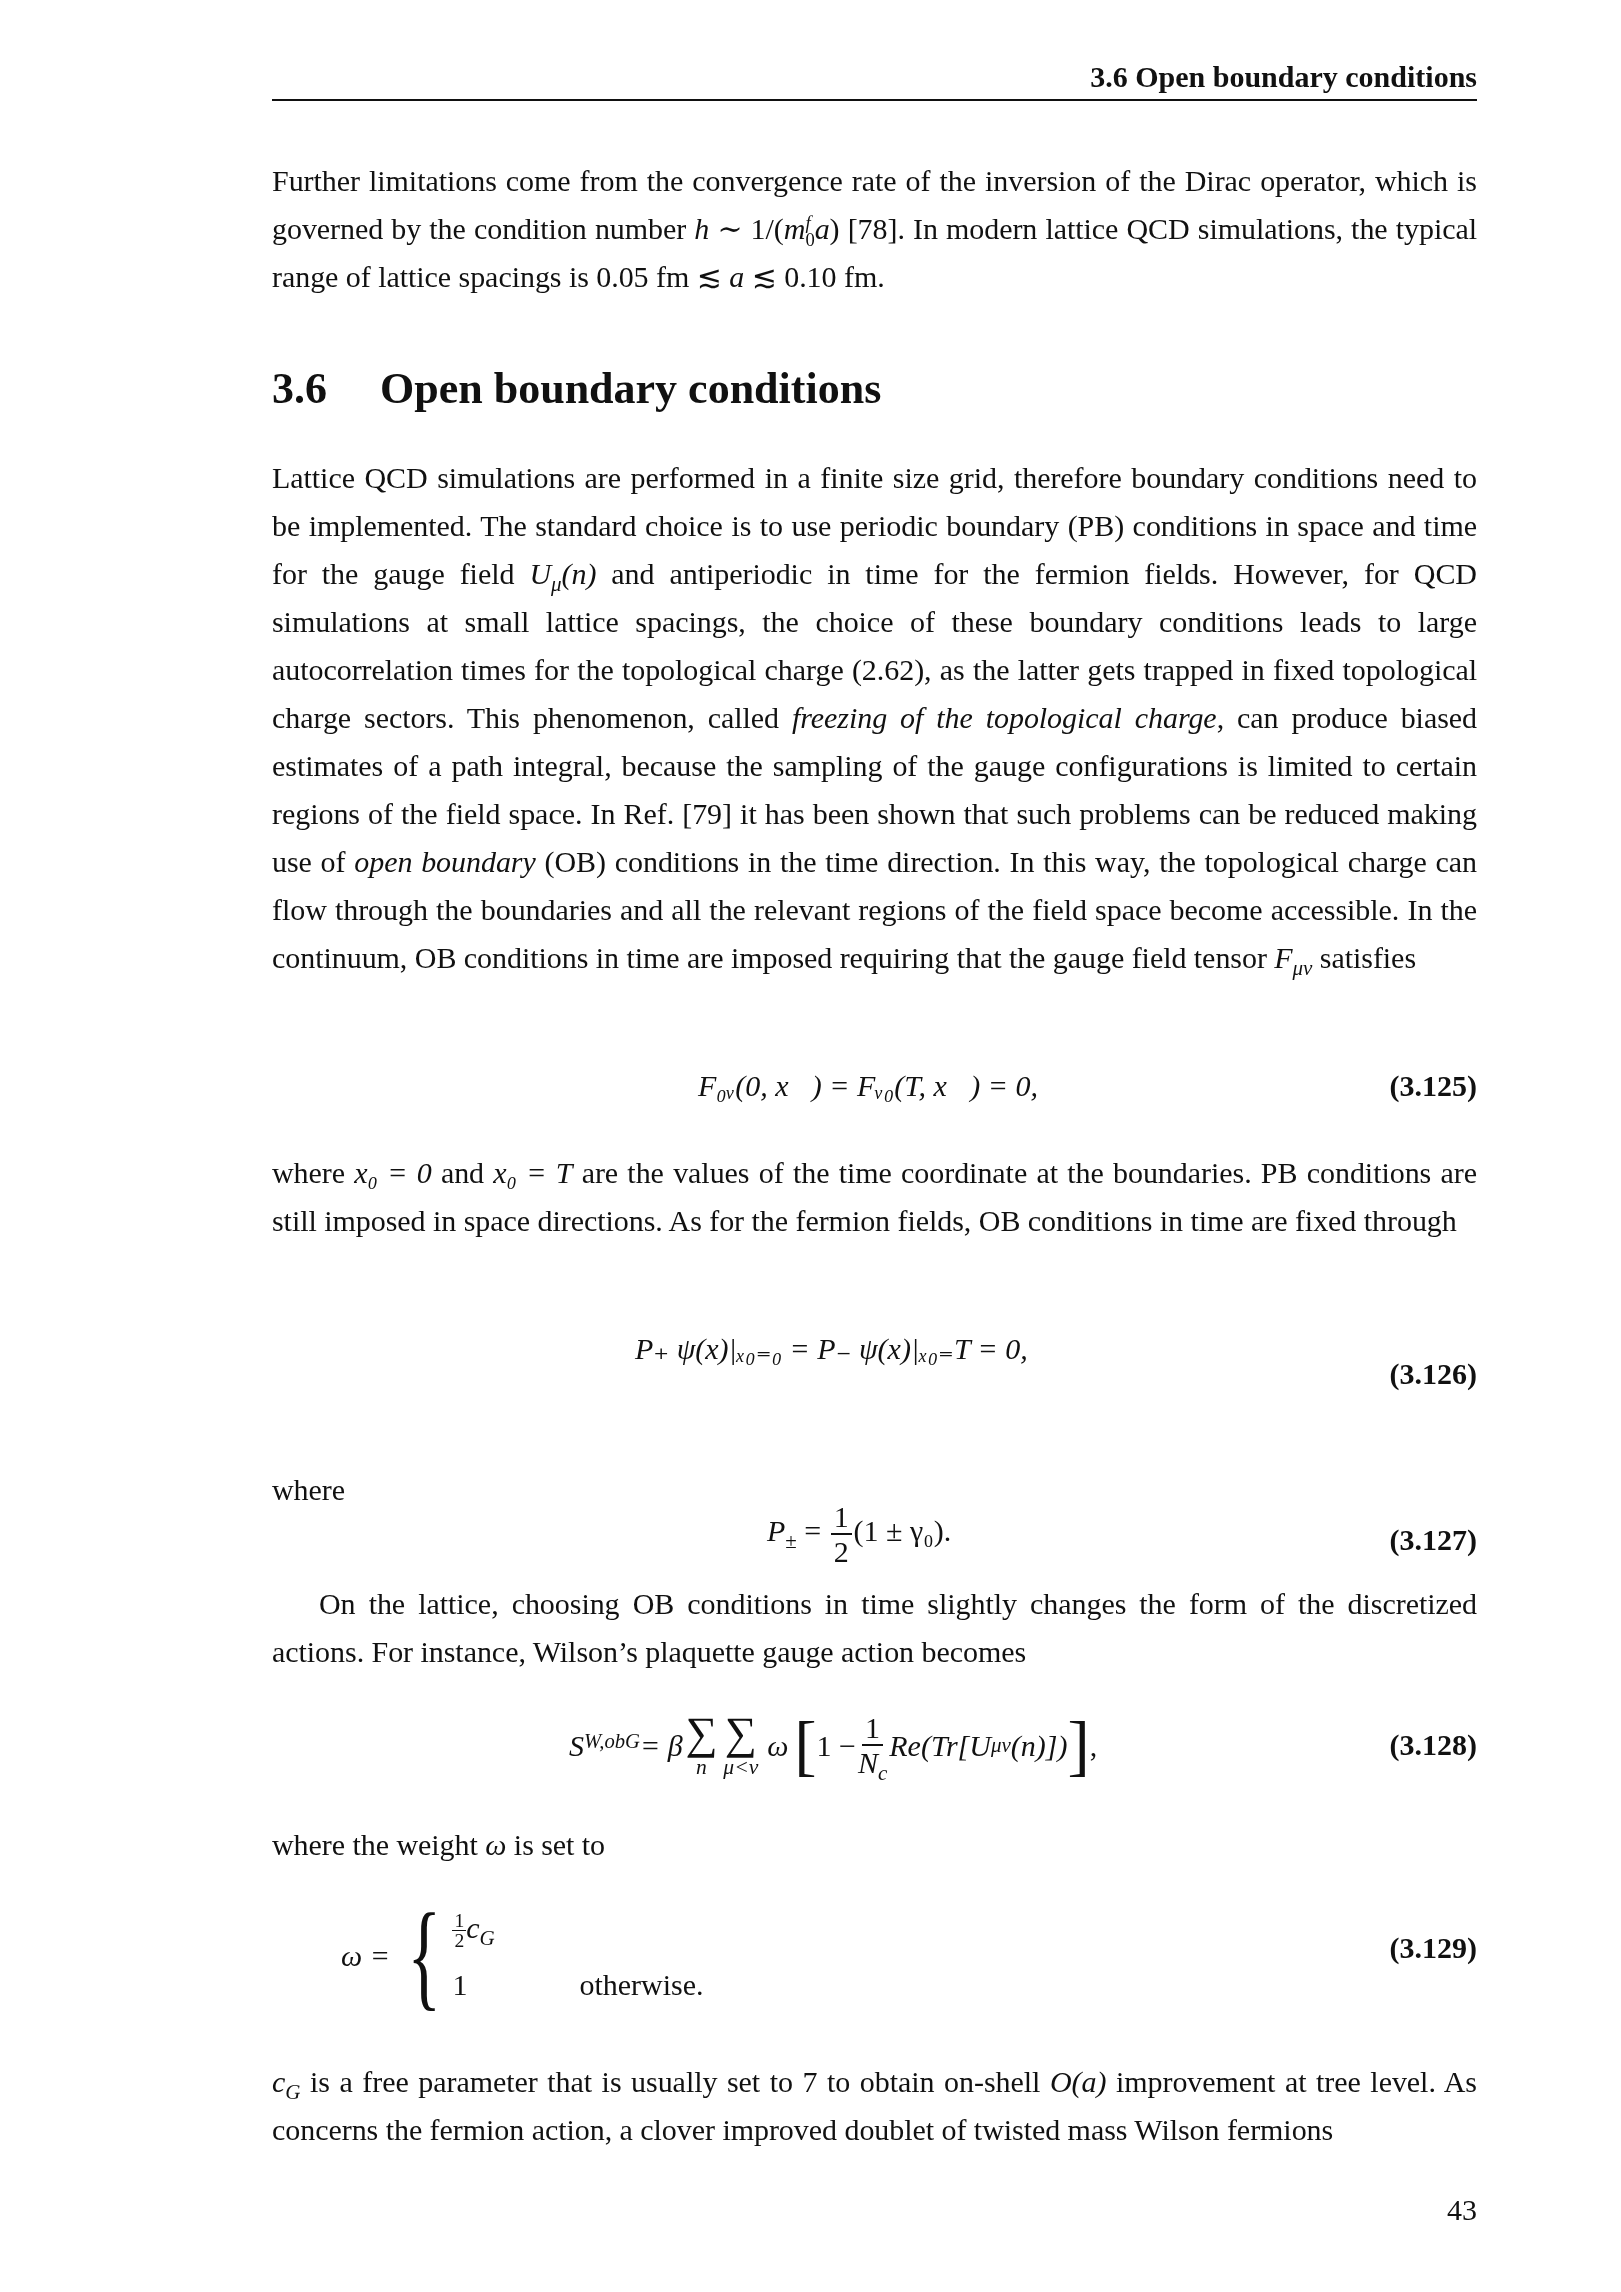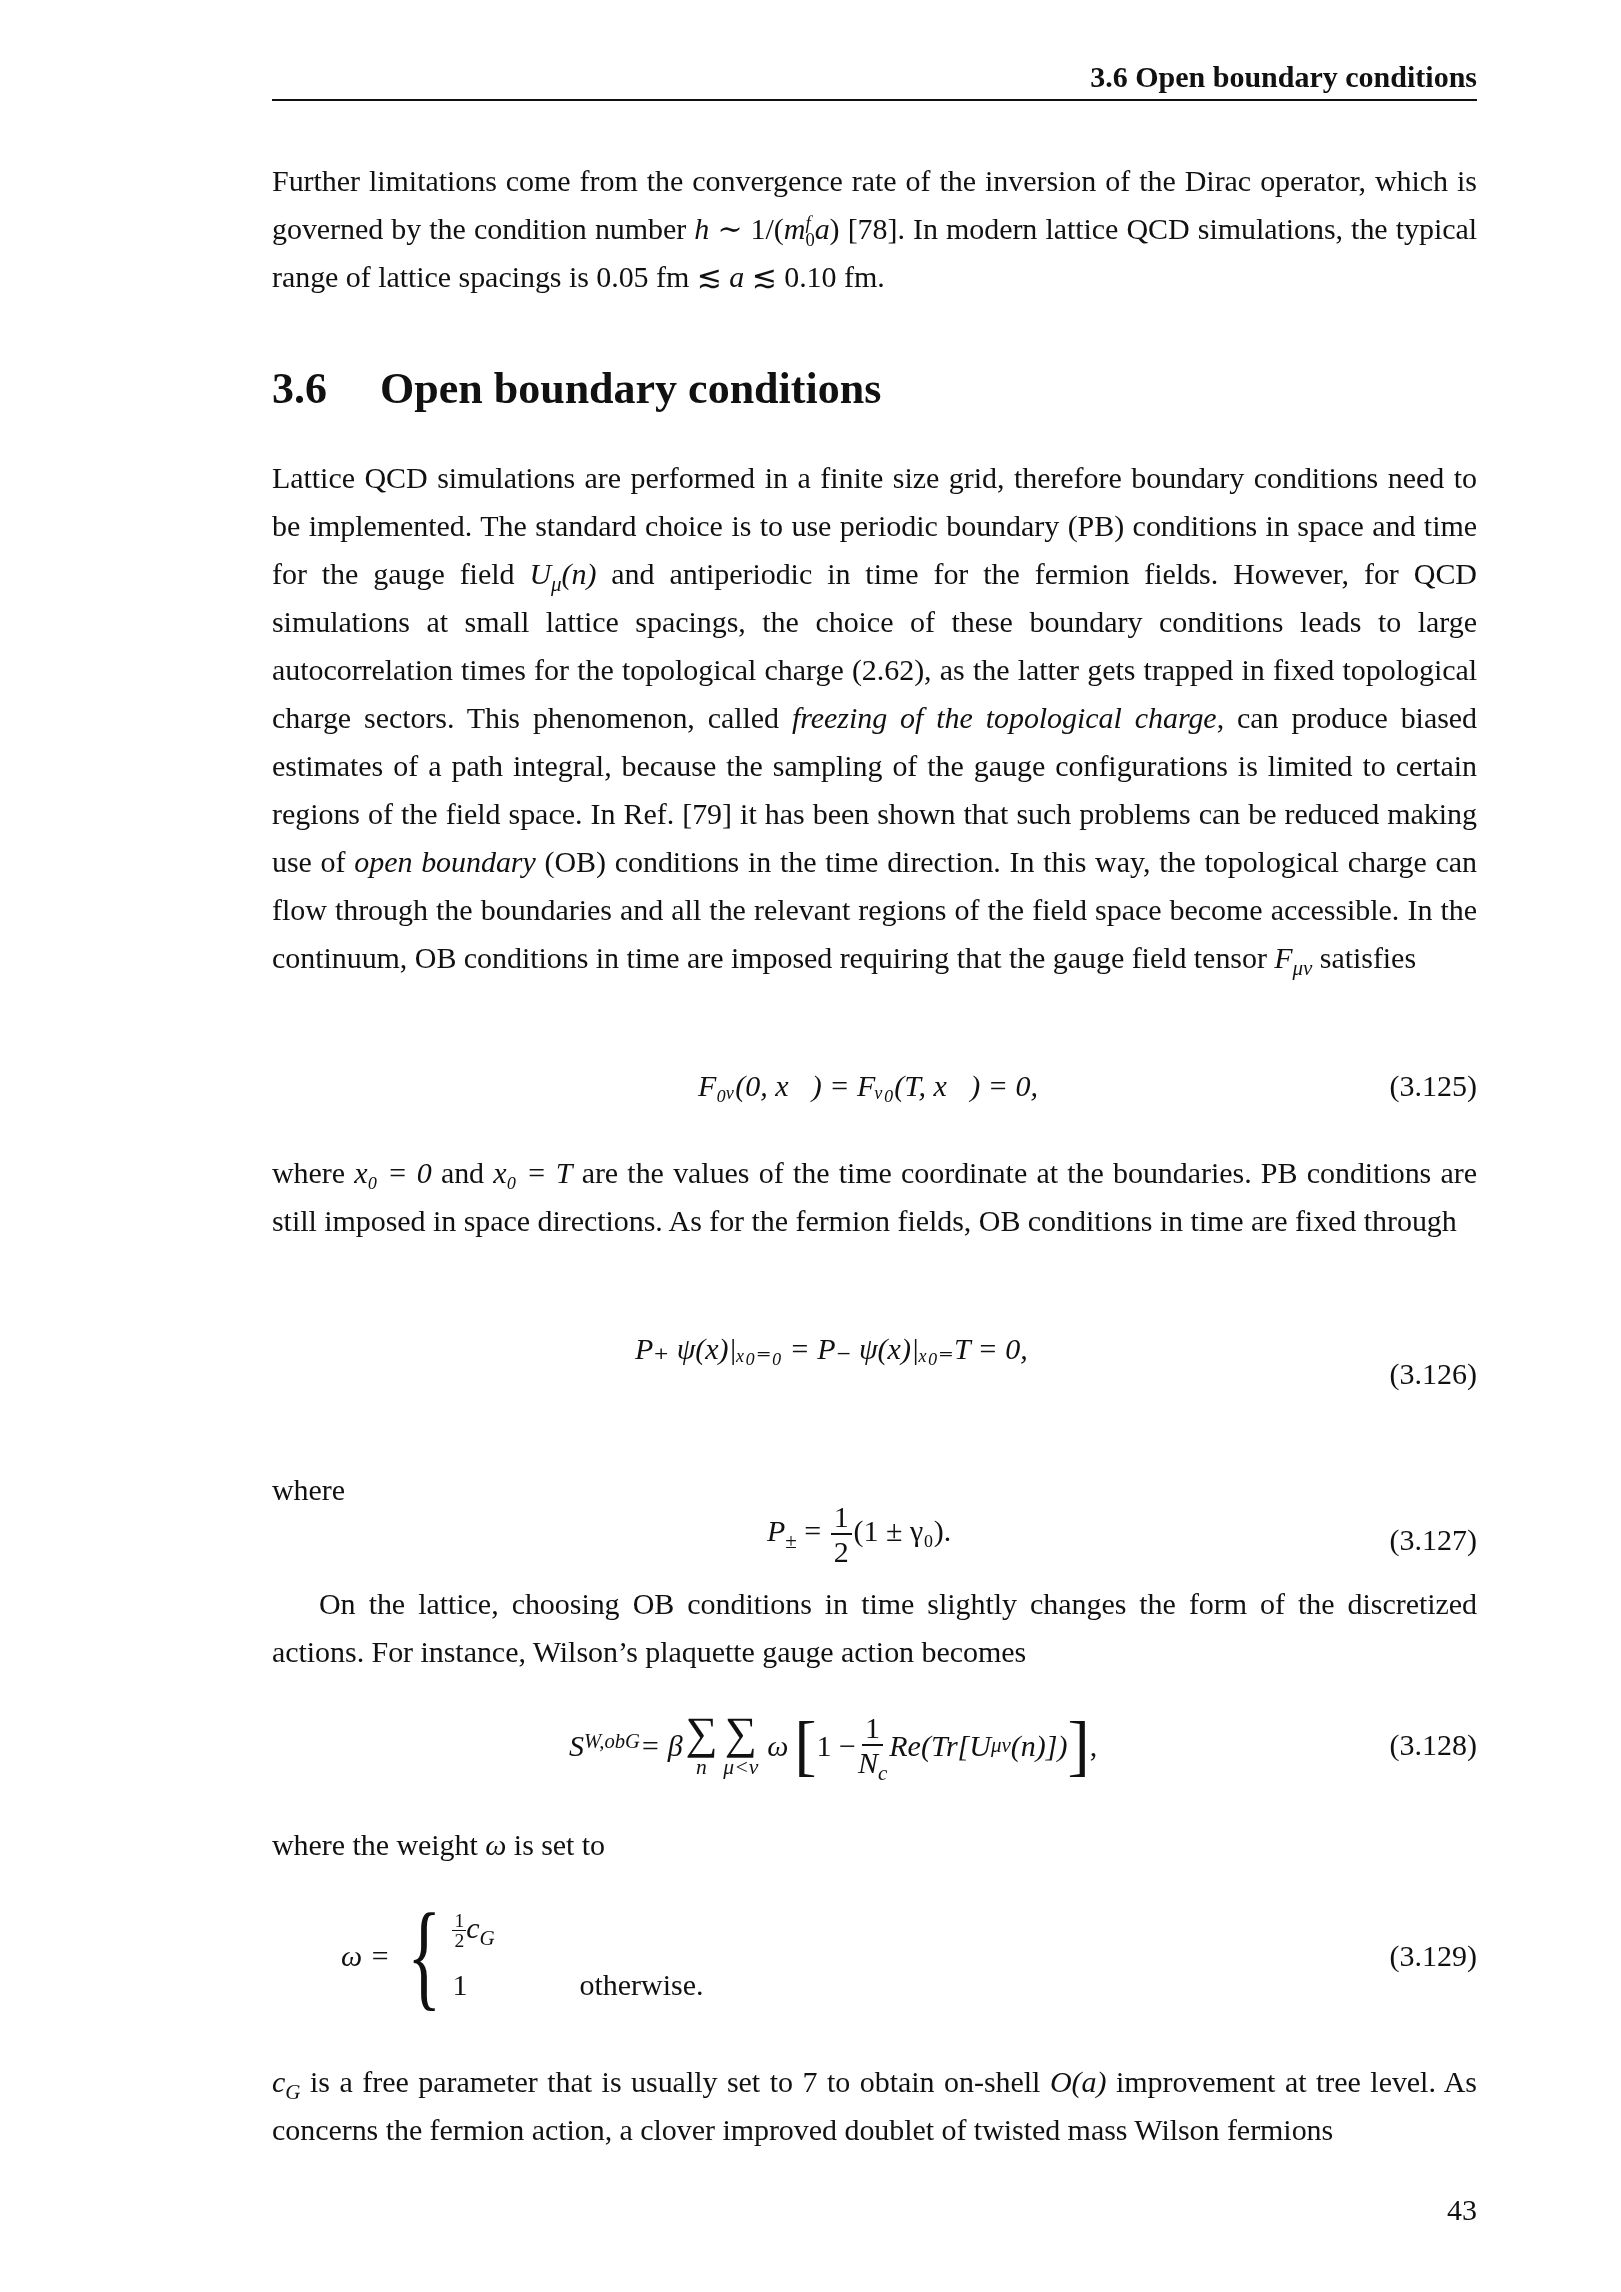--- a/index.html
+++ b/index.html
@@ -31,21 +31,21 @@
       white-space: nowrap;
     }
     .sec-title .num { display: inline-block; width: 108px; }
     .m { font-style: italic; }
     .it { font-style: italic; }
     sub, sup { font-size: 70%; line-height: 0; }
     .eq {
       position: absolute; left: 0; width: 1205px; font-size: 30px; line-height: 39px;
     }
     .eq .body { position: absolute; white-space: nowrap; }
-    .eq .eqnum { position: absolute; right: 0; white-space: nowrap; }
+    .eq .eqnum { position: absolute; right: 0; white-space: nowrap; font-weight: bold; }
     .frac {
       display: inline-flex; flex-direction: column; align-items: center;
       vertical-align: middle; margin: 0 2px;
     }
     .frac .n { border-bottom: 2px solid #111; padding: 0 2.9px; line-height: 33px; }
     .frac .d { line-height: 33px; }
     .bigsum { font-size: 45px; line-height: 45px; display: inline-block; }
     .sumwrap { display: inline-flex; flex-direction: column; align-items: center; vertical-align: middle; margin: 0 2.9px; }
     .sumwrap .lim { font-size: 21.6px; line-height: 23.5px; font-style: italic; }
     .bigbr { font-size: 67px; line-height: 59px; vertical-align: middle; font-weight: 200; }
@@ -147,20 +147,20 @@
                 <span class="n">1</span>
                 <span>2</span>
               </span><span class="m">c</span><sub class="m">G</sub></span>
         </span>
         <span class="case-row">
           <span class="val">1</span>
           <span>otherwise.</span>
         </span>
       </span>
     </span>
-    <span class="eqnum" style="top:44px;margin-left:48px;">(3.129)</span>
+    <span class="eqnum" style="top:36px;margin-left:48px;">(3.129)</span>
   </div>
 
   <div class="para" style="top:2058px;"><span class="m">c</span><sub class="m">G</sub><span> is a free parameter that is usually set to 7 to obtain on-shell </span><span class="m">O(a)</span><span> improvement at tree level. As concerns the fermion action, a clover improved doublet of twisted mass Wilson fermions</span></div>
 
   <div class="pagenum">43</div>
 </div>
 
 
 </body></html>

